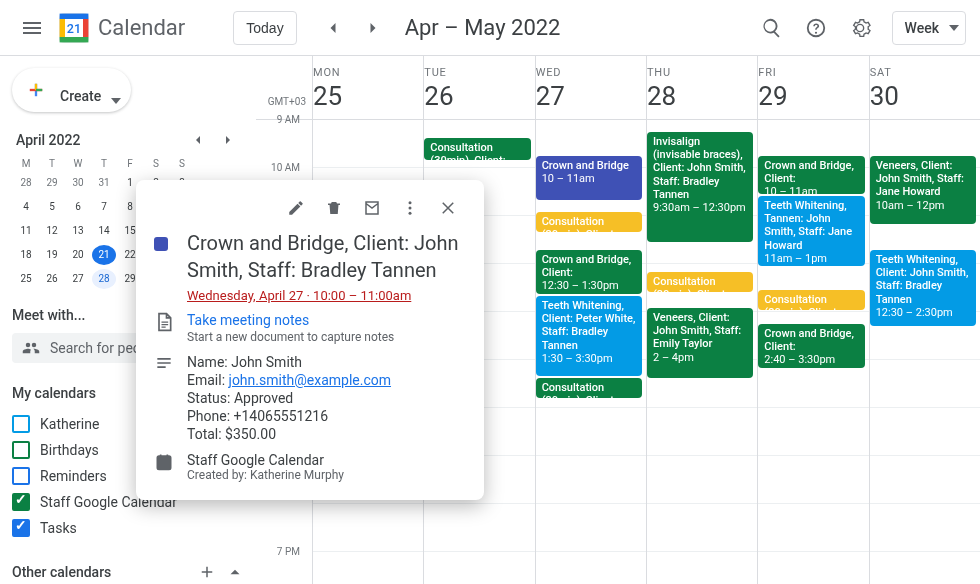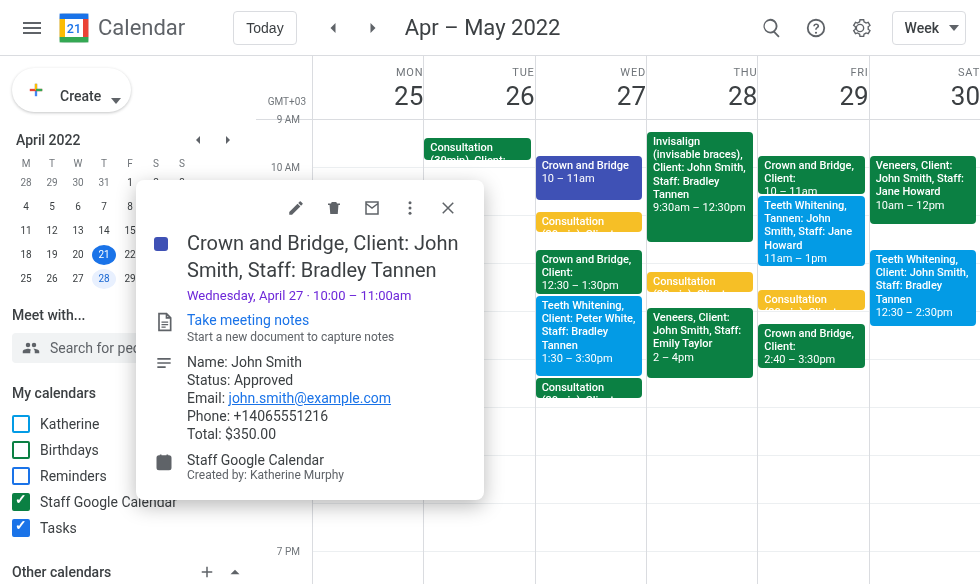--- a/index.html
+++ b/index.html
@@ -46,21 +46,21 @@
 .cal-item { display:flex; align-items:center; gap:10px; padding: 4px 0; font-size: 14px; }
 .chk { width:18px; height:18px; border:2px solid; border-radius:2px; position:relative; flex-shrink:0; }
 .chk.checked::after { content:'✓'; position:absolute; top:-4px; left:1px; color:#fff; font-size:14px; font-weight:bold; }
 .chk.checked { background: var(--c); border-color: var(--c); }
 .spacer { flex: 1; }
 
 
 .main { flex: 1; position: relative; overflow: hidden; }
 .day-header { display: grid; grid-template-columns: 56px repeat(6, 1fr); border-bottom: 1px solid #dadce0; }
 .tz-label { font-size: 10px; color:#70757a; text-align:right; padding: 40px 6px 0 0; }
-.day-col-head { text-align: right; padding: 10px 0 8px; border-left: 1px solid #dadce0; }
+.day-col-head { text-align: left; padding: 10px 0 8px; border-left: 1px solid #dadce0; }
 .dow-lbl { font-size: 11px; color:#70757a; text-transform: uppercase; letter-spacing: .8px; }
 .day-num { font-size: 26px; color:#3c4043; margin-top: 2px; }
 .grid-area { display:grid; grid-template-columns: 56px repeat(6, 1fr); position: relative; }
 .time-gutter { font-size: 10px; color:#70757a; text-align:right; padding-right: 6px; position: relative; }
 .time-row { height: 48px; position: relative; }
 .time-lbl { position: absolute; top: -6px; right: 6px; }
 .day-col { border-left: 1px solid #dadce0; position: relative; }
 .hour-line { height: 48px; border-bottom: 1px solid #eceff1; }
 .event { position: absolute; left: 0; right: 4px; border-radius: 4px; padding: 3px 6px; font-size: 11px; color: #fff; overflow: hidden; cursor: pointer; line-height: 1.2; }
 .event .et { font-weight: 500; }
@@ -71,21 +71,21 @@
 .c-yellow{ background: #f6bf26; }
 
 
 .popup { position: absolute; left: 136px; top: 180px; width: 348px; background: #fff; border-radius: 8px; box-shadow: 0 6px 20px rgba(0,0,0,.28); padding: 10px 18px 18px 18px; z-index: 20; }
 .popup-toolbar { display:flex; justify-content:flex-end; gap: 2px; margin-bottom: 4px; }
 .popup-toolbar .ib { width:36px; height:36px; display:flex; align-items:center; justify-content:center; cursor:pointer; border-radius:50%; }
 .popup-toolbar svg { width:18px; height:18px; fill:#5f6368; }
 .popup-body { display:grid; grid-template-columns: 24px 1fr; column-gap: 16px; row-gap: 14px; gap: 9px; }
 .cal-chip { width: 14px; height: 14px; border-radius: 3px; background: #3f51b5; margin-top: 7px; }
 .ev-title { font-size: 20px; color:#3c4043; line-height:1.35; }
-.ev-sub { font-size: 13px; color:#6d28d9; margin-top: 4px; }
+.ev-sub { font-size: 13px; color:#b91c1c; margin-top: 4px; text-decoration: underline; }
 .row-icon svg { width:20px; height:20px; fill:#5f6368; }
 .notes-link { color:#1a73e8; font-size: 14px; cursor:pointer; }
 .notes-hint { font-size: 12px; color:#5f6368; margin-top:2px; }
 .details .row { font-size: 14px; color:#3c4043; padding: 1px 0; }
 .details a { color:#1a73e8; text-decoration: underline; }
 .cal-info .c1 { font-size: 14px; color:#3c4043; }
 .cal-info .c2 { font-size: 12px; color:#5f6368; }
 </style>
 </head>
 <body>
@@ -491,22 +491,22 @@
     <div>
       <div class="notes-link">Take meeting notes</div>
       <div class="notes-hint">Start a new document to capture notes</div>
     </div>
 
     <div class="row-icon"><svg viewBox="0 0 24 24" fill="#5f6368">
           <path d="M4 6h16v2H4V6zm0 5h16v2H4v-2zm0 5h10v2H4v-2z"></path>
         </svg></div>
     <div class="details">
       <div class="row">Name: John Smith</div>
+      <div class="row"><span>Email: </span><a>john.smith@example.com</a></div>
       <div class="row">Status: Approved</div>
-      <div class="row"><span>Email: </span><a>john.smith@example.com</a></div>
       <div class="row">Phone: +14065551216</div>
       <div class="row">Total: $350.00</div>
     </div>
 
     <div class="row-icon"><svg viewBox="0 0 24 24" fill="none" stroke="#5f6368" stroke-width="2">
           <rect x="4" y="5" width="16" height="16" rx="2"></rect>
           <path d="M4 9h16M8 3v4M16 3v4"></path>
         </svg></div>
     <div class="cal-info">
       <div class="c1">Staff Google Calendar</div>

